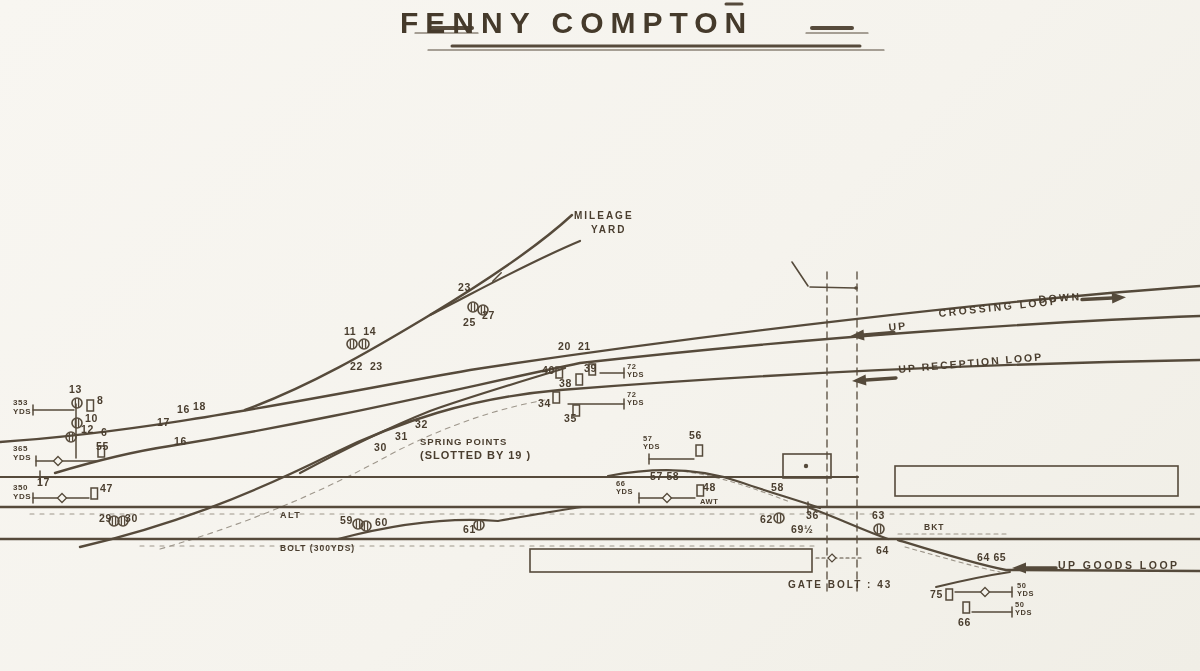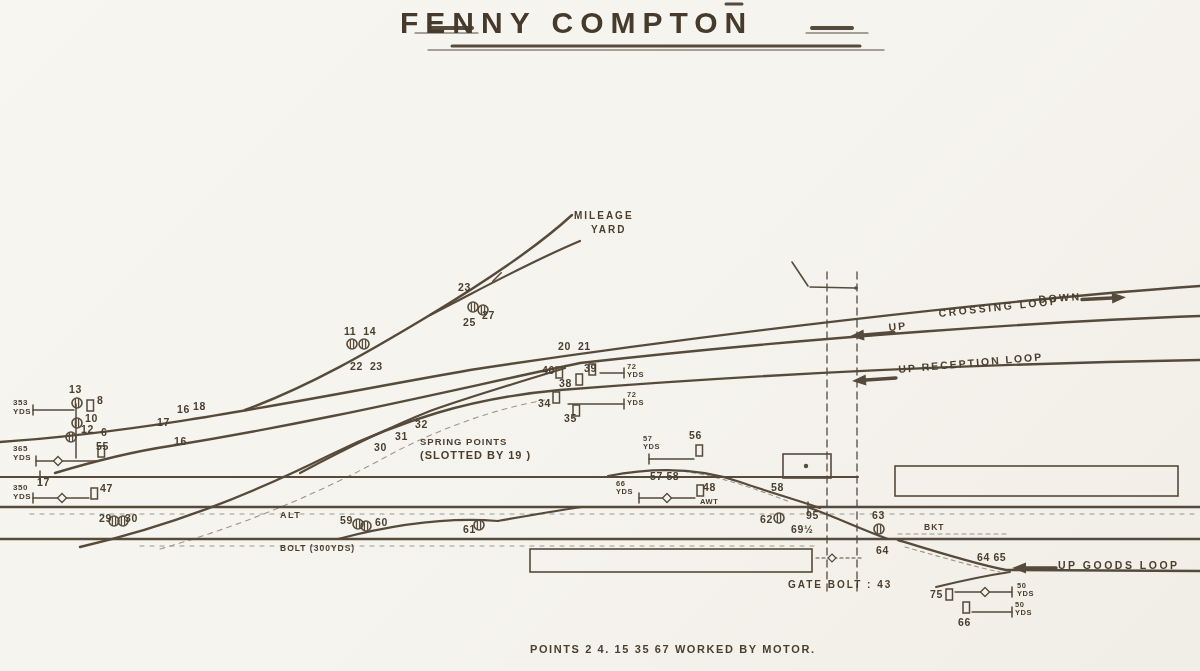--- a/index.html
+++ b/index.html
@@ -232,34 +232,33 @@
       <div class="lbl" style="left: 643px; top: 435px; font-size: 7.5px;">57
 YDS</div>
       <div class="lbl" style="left: 689px; top: 430px;">56</div>
       <div class="lbl" style="left: 616px; top: 480px; font-size: 7.5px;">66
 YDS</div>
       <div class="lbl" style="left: 650px; top: 471px;">57 58</div>
       <div class="lbl" style="left: 703px; top: 482px;">48</div>
       <div class="lbl" style="left: 700px; top: 498px; font-size: 7.5px;">AWT</div>
       <div class="lbl" style="left: 771px; top: 482px;">58</div>
       <div class="lbl" style="left: 760px; top: 514px;">62</div>
-      <div class="lbl" style="left: 806px; top: 510px;">95</div>
+      <div class="lbl" style="left: 806px; top: 510px;">36</div>
       <div class="lbl" style="left: 791px; top: 524px;">69½</div>
       <div class="lbl" style="left: 872px; top: 510px;">63</div>
       <div class="lbl" style="left: 876px; top: 545px;">64</div>
       <div class="lbl" style="left: 924px; top: 523px; font-size: 8.5px; letter-spacing: 1px;">BKT</div>
       <div class="lbl" style="left: 977px; top: 552px;">64 65</div>
       <div class="lbl" style="left: 788px; top: 580px; font-size: 10px; letter-spacing: 2px;">GATE BOLT : 43</div>
       <div class="lbl" style="left: 930px; top: 589px;">75</div>
       <div class="lbl" style="left: 1017px; top: 582px; font-size: 7.5px;">50
 YDS</div>
       <div class="lbl" style="left: 958px; top: 617px;">66</div>
       <div class="lbl" style="left: 1015px; top: 601px; font-size: 7.5px;">50
 YDS</div>
       <div class="lbl" style="left: 1038px; top: 294px; letter-spacing: 2.5px; transform: rotate(-4deg);">DOWN</div>
       <div class="lbl" style="left: 888px; top: 322px; letter-spacing: 2px; transform: rotate(-6deg);">UP</div>
       <div class="lbl" style="left: 938px; top: 308px; letter-spacing: 2.5px; transform: rotate(-6deg);">CROSSING LOOP</div>
       <div class="lbl" style="left: 898px; top: 364px; letter-spacing: 2px; transform: rotate(-5deg);">UP RECEPTION LOOP</div>
       <div class="lbl" style="left: 1058px; top: 560px; letter-spacing: 2.5px;">UP GOODS LOOP</div>
     </div>
 
-  <div class="note n2">POINTS 2 4. 15 35 67 WORKED BY MOTOR.</div>
 </div>
 
 </body></html>

